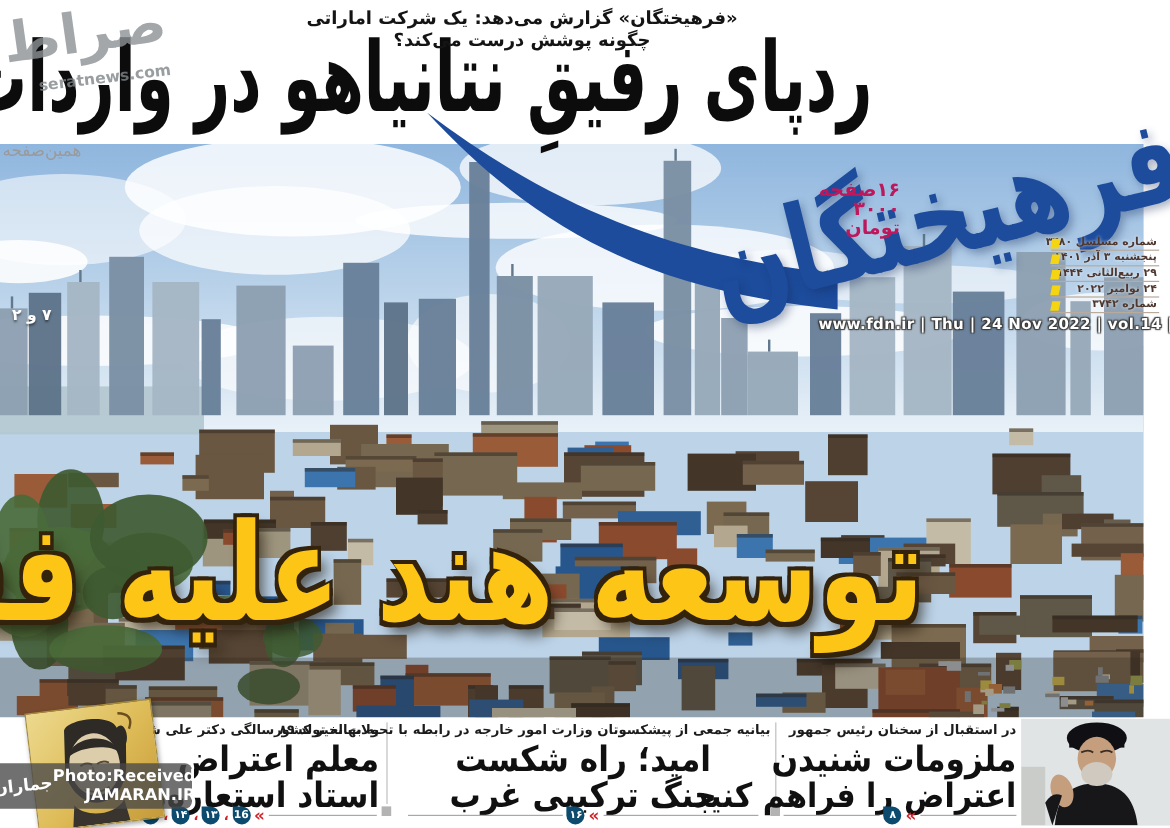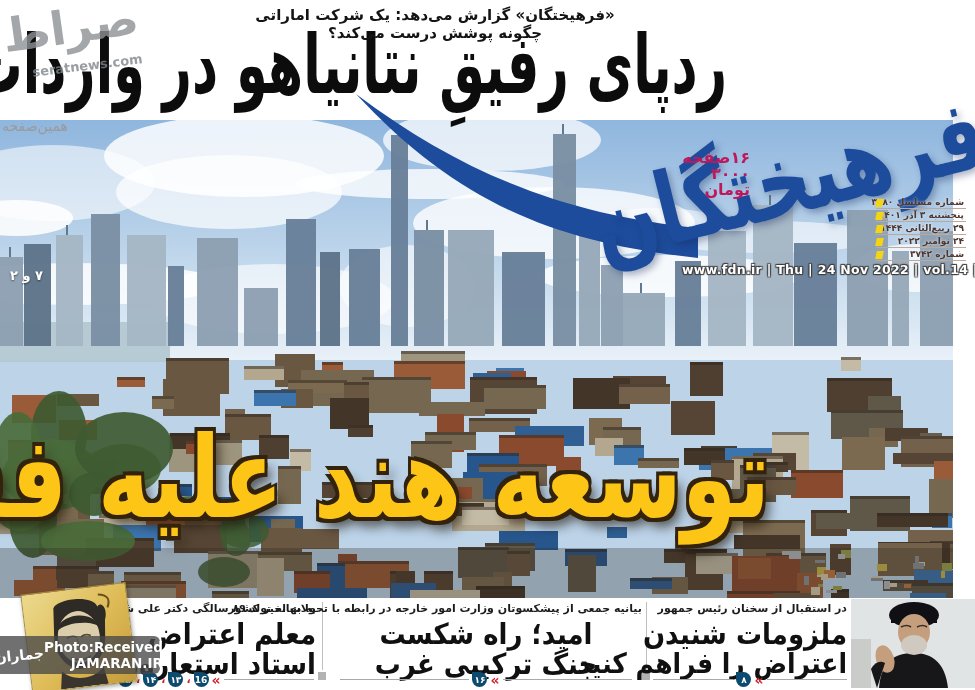--- a/index.html
+++ b/index.html
@@ -28,21 +28,21 @@
   .serat-logo { font-size:46px; font-weight:bold; color:#8d9296; transform:rotate(-8deg); display:inline-block; }
   .serat-site { position:absolute; left:30px; top:58px; font-size:13px; font-weight:bold; color:#7f8589; transform:rotate(-7deg); white-space:nowrap; }
 
   
   #photo-wrap { left:0; top:120px; width:953px; height:478px; z-index:1; overflow:hidden; background:#bcd3e8; }
   .photo-subtitle {
     left:15px; top:126px; width:450px; text-align:right;
     font-size:23px; font-weight:bold; color:#1d2b45; z-index:3;
     text-shadow:0 0 6px rgba(255,255,255,.55);
   }
-  .page-ref { left:10px; top:268px; font-size:13px; font-weight:bold; color:#fff; z-index:3; text-shadow:0 1px 2px rgba(0,0,0,.5); }
+  .page-ref { left:10px; top:256px; font-size:13px; font-weight:bold; color:#fff; z-index:3; text-shadow:0 1px 2px rgba(0,0,0,.5); }
   .overlay-title {
     left:0; top:412px; width:770px; text-align:center; white-space:nowrap;
     font-size:88px; font-weight:bold; color:#fdc515; z-index:3;
     transform:scaleY(1.28); transform-origin:center top; letter-spacing:-2px;
     text-shadow:3px 3px 0 #33230d,-3px 3px 0 #33230d,3px -3px 0 #33230d,-3px -3px 0 #33230d,6px 7px 10px rgba(25,15,3,.65);
   }
 
   
   .swoosh { left:352px; top:88px; z-index:2; }
   .masthead-logo {

